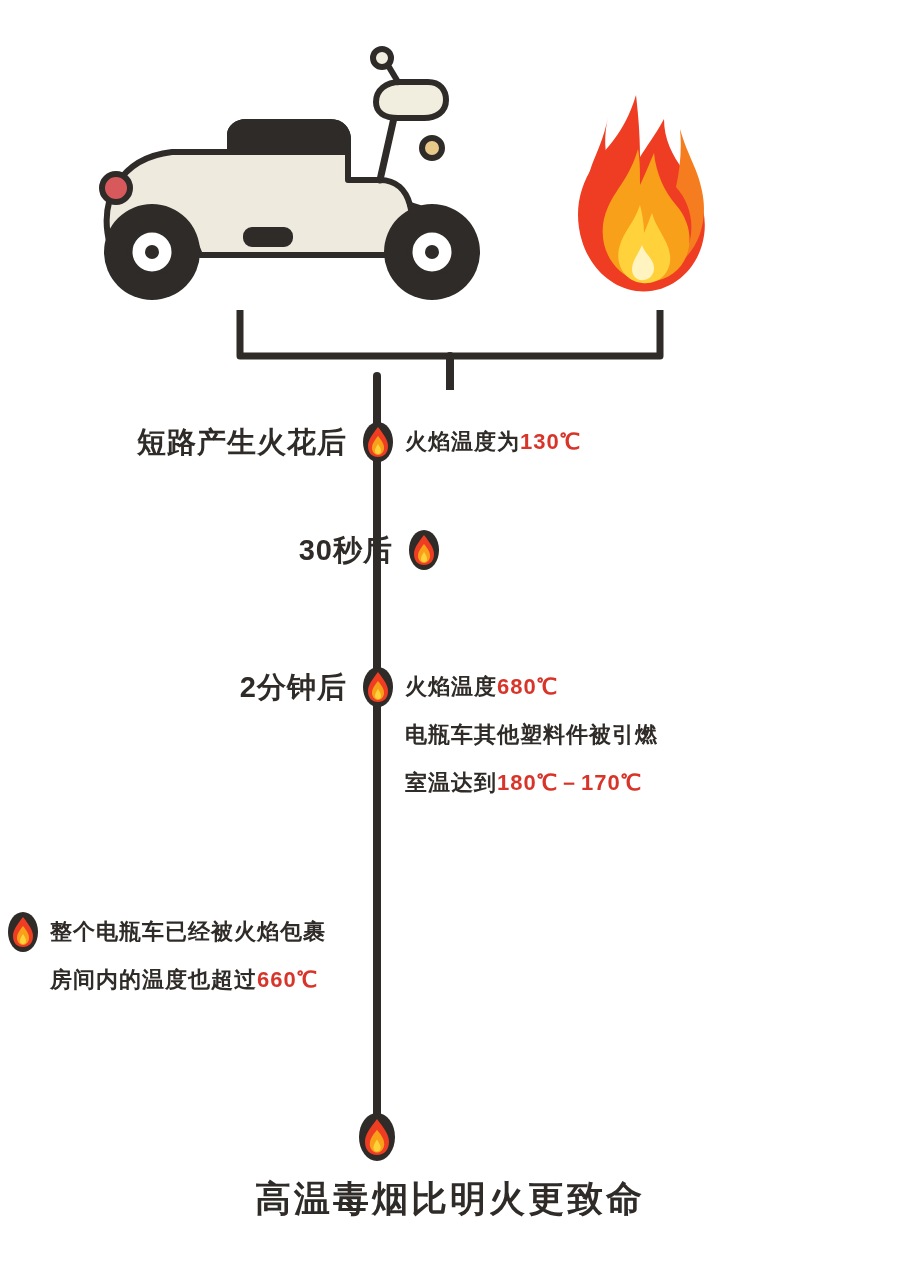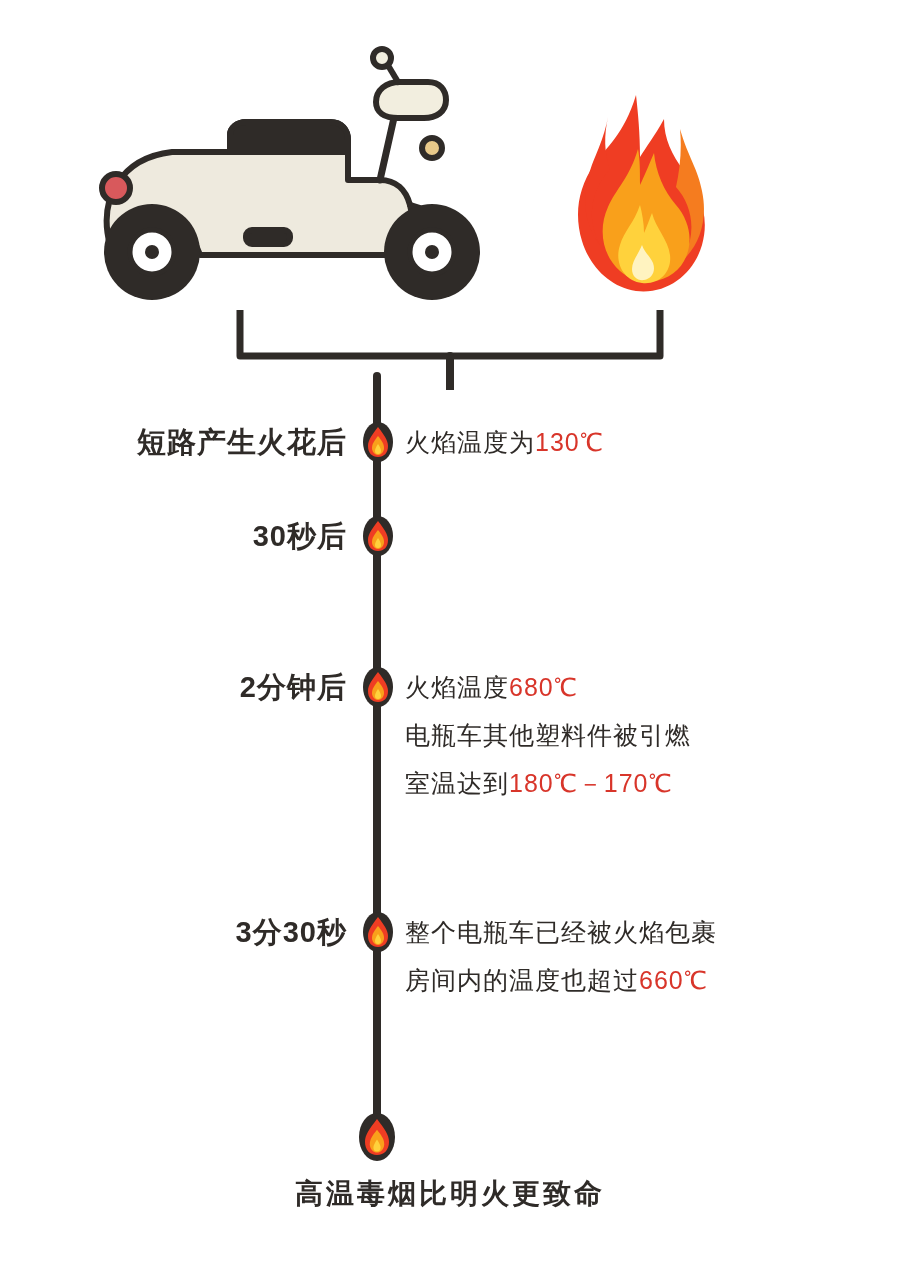--- a/index.html
+++ b/index.html
@@ -82,22 +82,22 @@
     align-items: flex-start;
     position: relative;
     z-index: 3;
   }
   .row-right {
     flex: 1;
     padding-left: 4px;
     box-sizing: border-box;
   }
   .line {
-    font-size: 25px;
-    font-weight: normal;
+    font-size: 22px;
+    font-weight: bold;
     color: #2f2b28;
     line-height: 48px;
     letter-spacing: 1px;
     white-space: nowrap;
   }
   .hot {
     color: #d8352a;
   }
 
   
@@ -115,21 +115,21 @@
     width: 38px;
     height: 48px;
     z-index: 3;
   }
   #footer-title {
     position: absolute;
     left: 0;
     top: 1175px;
     width: 900px;
     text-align: center;
-    font-size: 28px;
+    font-size: 36px;
     font-weight: bold;
     color: #2f2b28;
     letter-spacing: 3px;
   }
 </style>
 </head>
 <body>
 
 <div id="illustration">
 
@@ -203,21 +203,21 @@
       <path d="M15 5 C9 13 5 18 5 24 C5 31 9 35 15 35 C21 35 25 31 25 24 C25 18 21 13 15 5 Z" fill="#ef3d23"></path>
       <path d="M15 14 C11 19 9 22 9 26 C9 30 12 33 15 33 C18 33 21 30 21 26 C21 22 19 19 15 14 Z" fill="#f9a01b"></path>
       <path d="M15 22 C13 25 12 27 12 29 C12 31 13 32 15 32 C17 32 18 31 18 29 C18 27 17 25 15 22 Z" fill="#ffd23c"></path>
     </svg>
   </div>
   <div class="row-right">
     <div class="line"><span>火焰温度为</span><span class="hot">130℃</span></div>
   </div>
 </div>
 
-<div class="row" style="top:512px;">
+<div class="row" style="top:526px;padding-left:46px;">
   <div class="row-left">30秒后</div>
   <div class="row-marker">
     <svg class="flame-marker" viewBox="0 0 30 40">
       <ellipse cx="15" cy="20" rx="15" ry="20" fill="#2f2b28"></ellipse>
       <path d="M15 5 C9 13 5 18 5 24 C5 31 9 35 15 35 C21 35 25 31 25 24 C25 18 21 13 15 5 Z" fill="#ef3d23"></path>
       <path d="M15 14 C11 19 9 22 9 26 C9 30 12 33 15 33 C18 33 21 30 21 26 C21 22 19 19 15 14 Z" fill="#f9a01b"></path>
       <path d="M15 22 C13 25 12 27 12 29 C12 31 13 32 15 32 C17 32 18 31 18 29 C18 27 17 25 15 22 Z" fill="#ffd23c"></path>
     </svg>
   </div>
 </div>
@@ -233,21 +233,20 @@
     </svg>
   </div>
   <div class="row-right">
     <div class="line"><span>火焰温度</span><span class="hot">680℃</span></div>
     <div class="line"><span>电瓶车其他塑料件被引燃</span></div>
     <div class="line"><span>室温达到</span><span class="hot">180℃－170℃</span></div>
   </div>
 </div>
 
 <div class="row" style="top:908px;">
-  <div class="row-left">3分30秒</div>
   <div class="row-marker">
     <svg class="flame-marker" viewBox="0 0 30 40">
       <ellipse cx="15" cy="20" rx="15" ry="20" fill="#2f2b28"></ellipse>
       <path d="M15 5 C9 13 5 18 5 24 C5 31 9 35 15 35 C21 35 25 31 25 24 C25 18 21 13 15 5 Z" fill="#ef3d23"></path>
       <path d="M15 14 C11 19 9 22 9 26 C9 30 12 33 15 33 C18 33 21 30 21 26 C21 22 19 19 15 14 Z" fill="#f9a01b"></path>
       <path d="M15 22 C13 25 12 27 12 29 C12 31 13 32 15 32 C17 32 18 31 18 29 C18 27 17 25 15 22 Z" fill="#ffd23c"></path>
     </svg>
   </div>
   <div class="row-right">
     <div class="line"><span>整个电瓶车已经被火焰包裹</span></div>

